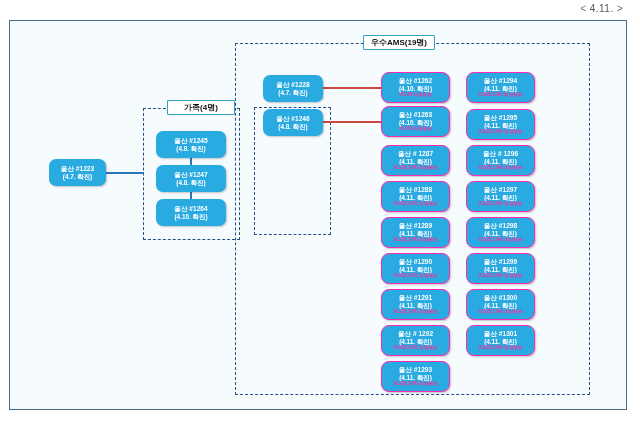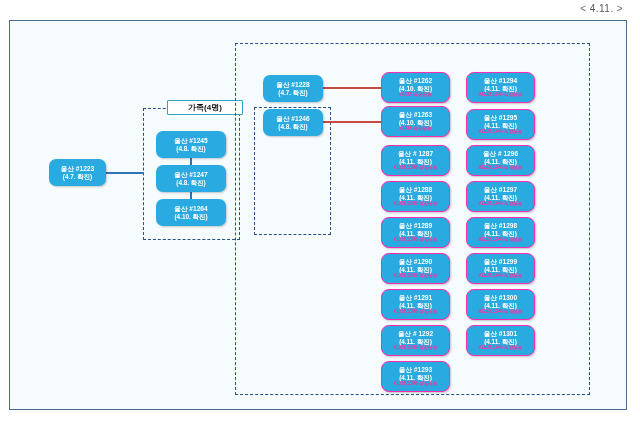--- a/index.html
+++ b/index.html
@@ -32,23 +32,24 @@
 </head>
 <body>
 
 <div id="pager">
   <span class="arw">&lt;</span><span>4.11.</span><span class="arw">&gt;</span>
 </div>
 
 <div id="slide">
 
   <div class="group" style="left:133px;top:87px;width:97px;height:132px;"></div>
-  <div class="glabel" style="left:157px;top:79px;width:76px;height:15px;">가족(4명)</div>
+  <div class="glabel" style="left:157px;top:79px;width:68px;height:15px;">가족(4명)</div>
 
   <div class="group" style="left:225px;top:22px;width:355px;height:352px;"></div>
+  <div class="glabel" style="left:353px;top:14px;width:72px;height:15px;">우수AMS(19명)</div>
 
   <div class="group" style="left:244px;top:86px;width:77px;height:128px;"></div>
 
   <div class="conn" style="left:96px;top:151px;width:38px;height:1.6px;"></div>
   <div class="conn" style="left:180px;top:137px;width:1.6px;height:22px;"></div>
   <div class="conn" style="left:180px;top:171px;width:1.6px;height:22px;"></div>
 
   <div class="conn red" style="left:303px;top:66px;width:68px;height:2.4px;"></div>
   <div class="conn red" style="left:303px;top:100px;width:68px;height:2.4px;"></div>
 

